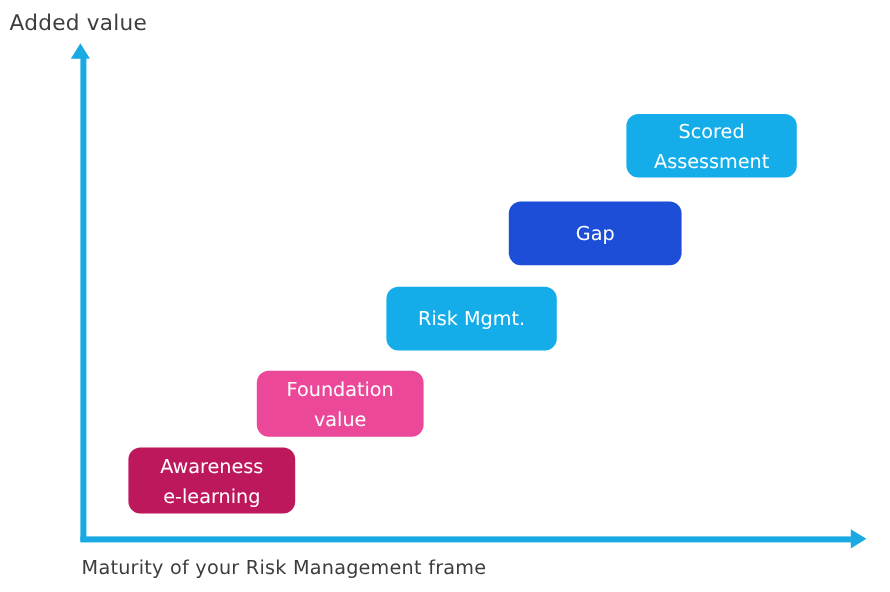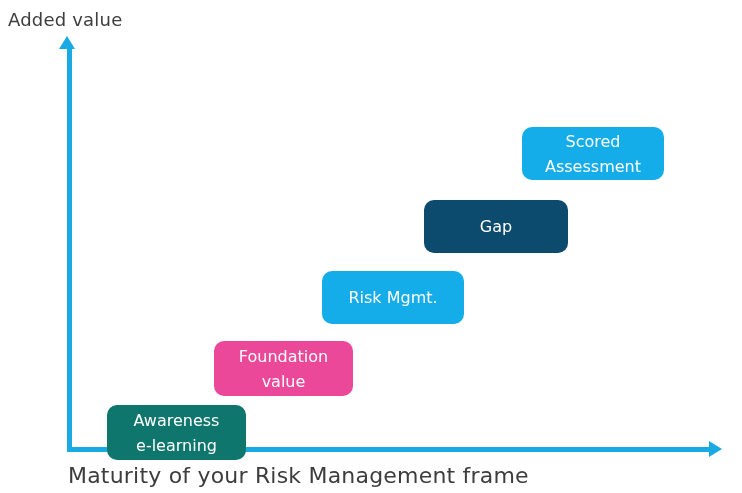--- a/index.html
+++ b/index.html
@@ -14,21 +14,21 @@
     width: 742px; height: 470px; background: #ffffff;
   }
 
   
   .y-label {
     position: absolute; left: 8px; top: 9px;
     font-size: 18px; color: #3d3d3d; letter-spacing: 0.2px;
   }
   .x-label {
     position: absolute; left: 68px; top: 463px;
-    font-size: 22px; color: #3d3d3d; letter-spacing: 0.2px;
+    font-size: 16px; color: #3d3d3d; letter-spacing: 0.2px;
   }
 
   
   .y-axis-line {
     position: absolute; left: 67px; top: 47px;
     width: 5px; height: 404px; background: #19aae3;
   }
   .y-axis-arrow {
     position: absolute; left: 59px; top: 36px;
     width: 0; height: 0;
@@ -53,56 +53,55 @@
     position: absolute;
     border-radius: 10px;
     color: #ffffff;
     font-size: 16px;
     line-height: 25px;
     display: flex;
     flex-direction: column;
     align-items: center;
     justify-content: center;
     text-align: center;
-    margin-top: 32px;
   }
   .box-awareness  { left: 107px; top: 373px; width: 139px; height: 55px; }
   .box-foundation { left: 214px; top: 309px; width: 139px; height: 55px; }
   .box-workshop   { left: 322px; top: 239px; width: 142px; height: 53px; }
   .box-gap        { left: 424px; top: 168px; width: 144px; height: 53px; }
   .box-scored     { left: 522px; top: 95px;  width: 142px; height: 53px; }
 </style>
 </head>
 <body>
 
 <div class="stage">
 
   <div class="y-label">Added value</div>
   <div class="y-axis-arrow"></div>
   <div class="y-axis-line"></div>
 
   <div class="x-axis-line"></div>
   <div class="x-axis-arrow"></div>
   <div class="x-label">Maturity of your Risk Management frame</div>
 
-  <div class="step-box box-awareness" style="background-color: #0f766e;">
+  <div class="step-box box-awareness" style="background-color: #be185d;">
     <span>Awareness</span>
     <span>e-learning</span>
   </div>
 
   <div class="step-box box-foundation" style="background-color: #ec4899;">
     <span>Foundation</span>
     <span>value</span>
   </div>
 
   <div class="step-box box-workshop" style="background-color: rgb(20, 173, 233); justify-content: center;">
     <span>Risk Mgmt.</span>
   </div>
 
-  <div class="step-box box-gap" style="background-color: #0c4a6e;">
+  <div class="step-box box-gap" style="background-color: #1d4ed8;">
     <span>Gap</span>
   </div>
 
   <div class="step-box box-scored" style="background-color: rgb(20, 173, 233);">
     <span>Scored</span>
     <span>Assessment</span>
   </div>
 
 </div>
 

